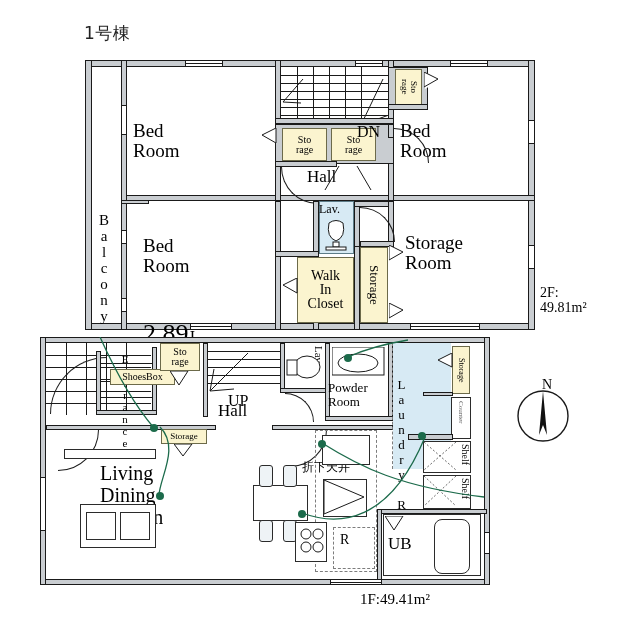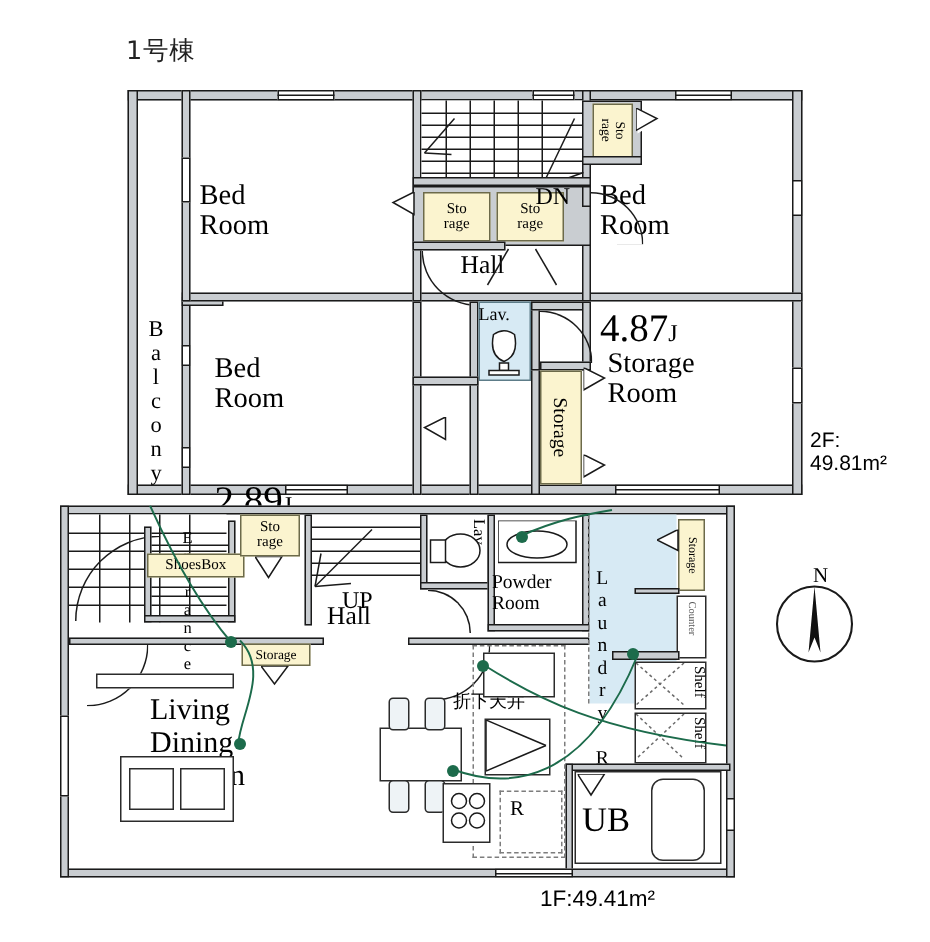--- a/index.html
+++ b/index.html
@@ -34,21 +34,21 @@
   .door-arc3{position:absolute;border:1px solid #1a1a1a;border-radius:0 0 0 100%;
         border-right:none;border-top:none;}
   .door-arc4{position:absolute;border:1px solid #1a1a1a;border-radius:0 0 100% 0;
         border-left:none;border-top:none;}
   .stairline{position:absolute;background:#1a1a1a;height:1px;}
   .stairlinev{position:absolute;background:#1a1a1a;width:1px;}
   .tri{position:absolute;width:0;height:0;}
   .dot{position:absolute;width:8px;height:8px;border-radius:50%;background:#1c6b4b;}
   .curve{position:absolute;}
 
-  .area-lbl{position:absolute;font-family:Liberation Sans, sans-serif;line-height:1.05;}
+  .area-lbl{position:absolute;font-family:Liberation Serif, serif;line-height:1.05;}
 
   .jj{font-size:.62em;}
 </style>
 </head>
 <body>
 
 <div id="page-title">1号棟</div>
 
 <div class="plan" id="f2" style="left:85px;top:60px;width:450px;height:270px;">
 
@@ -135,23 +135,20 @@
   </svg>
 
   <div class="lbl" style="left:48px;top:45px;width:140px;">
      <div style="font-size:19px;">Bed
 Room</div>
   </div>
 
   <div class="lbl" style="left:315px;top:45px;width:130px;">
      <div style="font-size:19px;">Bed
 Room</div>
-     <div style="font-size:26px;margin-top:2px;">
-        <span>4.87</span><span class="jj">J</span>
-     </div>
   </div>
 
   <div class="wall" style="left:303px;top:64px;width:6px;height:14px;"></div>
   <div class="door-arc2" style="left:309px;top:68px;width:34px;height:34px;"></div>
   <div class="wallthin" style="left:443px;top:60px;width:7px;height:24px;"></div>
 
   <div class="lbl" style="left:222px;top:108px;width:70px;font-size:17px;">Hall</div>
 
   <div class="door-arc3" style="left:196px;top:107px;width:36px;height:36px;"></div>
   <svg class="curve" style="left:236px;top:100px;" width="60" height="40">
@@ -178,20 +175,25 @@
 
   <div class="blu" style="left:234px;top:141px;width:35px;height:53px;"></div>
   <div class="lbl" style="left:234px;top:143px;width:35px;font-size:12px;">Lav.</div>
   <svg class="curve" style="left:236px;top:157px;" width="32" height="38">
      <path d="M8 6 q7 -5 14 0 q3 14 -7 18 q-10 -4 -7 -18 Z" fill="#fff" stroke="#1a1a1a" stroke-width="1"></path>
      <rect x="12" y="25" width="6" height="5" fill="#fff" stroke="#1a1a1a" stroke-width="1"></rect>
      <rect x="5" y="30" width="20" height="3" fill="#fff" stroke="#1a1a1a" stroke-width="1"></rect>
   </svg>
 
   <div class="wall" style="left:190px;top:191px;width:44px;height:6px;"></div>
+  <div class="yel" style="left:212px;top:197px;width:57px;height:66px;font-size:14px;">
+     <span style="white-space:pre-line;">Walk
+In
+Closet</span>
+  </div>
   <svg class="curve" style="left:196px;top:218px;" width="18" height="20">
      <polygon points="16,0 2,7 16,15" fill="#fff" stroke="#1a1a1a" stroke-width="1"></polygon>
   </svg>
 
   <div class="wall" style="left:275px;top:181px;width:34px;height:6px;"></div>
   <div class="yel" style="left:275px;top:187px;width:28px;height:76px;">
       <span class="vlbl2" style="position:static;writing-mode:vertical-rl;font-size:13px;">Storage</span>
   </div>
   <svg class="curve" style="left:304px;top:185px;" width="16" height="20">
      <polygon points="0,0 14,7 0,15" fill="#fff" stroke="#1a1a1a" stroke-width="1"></polygon>
@@ -232,21 +234,21 @@
   <div class="door-arc" style="left:10px;top:20px;width:56px;height:56px;"></div>
 
   <div class="wall" style="left:56px;top:14px;width:5px;height:64px;"></div>
   <div class="wall" style="left:112px;top:10px;width:5px;height:68px;"></div>
   <div class="wall" style="left:56px;top:73px;width:61px;height:5px;"></div>
   <div class="stairline" style="left:61px;top:26px;width:51px;"></div>
   <div class="stairline" style="left:61px;top:44px;width:51px;"></div>
   <div class="stairline" style="left:61px;top:60px;width:51px;"></div>
   <div class="vlbl" style="left:79px;top:16px;font-size:11px;">Entrance</div>
 
-  <div class="yel" style="left:58px;top:6px;width:65px;height:16px;font-size:10px;margin-top:26px;">
+  <div class="yel" style="left:70px;top:6px;width:65px;height:16px;font-size:10px;margin-top:26px;">
      <span>ShoesBox</span>
   </div>
 
   <div class="yel" style="left:120px;top:6px;width:40px;height:28px;font-size:10px;">
      <span style="white-space:pre-line;">Sto
 rage</span>
   </div>
   <svg class="curve" style="left:130px;top:34px;" width="20" height="16">
      <polygon points="0,0 18,0 9,14" fill="#fff" stroke="#1a1a1a" stroke-width="1"></polygon>
   </svg>
@@ -324,21 +326,21 @@
   <div class="vlbl2" style="left:420px;top:107px;writing-mode:vertical-rl;font-size:10px;">Shelf</div>
   <div class="box" style="left:383px;top:138px;width:48px;height:34px;"></div>
   <svg class="curve" style="left:384px;top:139px;" width="46" height="32">
      <line x1="0" y1="0" x2="32" y2="30" stroke="#6a6a6a" stroke-width="1" stroke-dasharray="2,2"></line>
      <line x1="32" y1="0" x2="0" y2="30" stroke="#6a6a6a" stroke-width="1" stroke-dasharray="2,2"></line>
   </svg>
   <div class="vlbl2" style="left:420px;top:141px;writing-mode:vertical-rl;font-size:10px;">Shelf</div>
 
   <div class="wall" style="left:337px;top:172px;width:110px;height:5px;"></div>
   <div class="box" style="left:343px;top:177px;width:98px;height:62px;"></div>
-  <div class="lbl" style="left:348px;top:198px;width:42px;font-size:23px;">UB</div>
+  <div class="lbl" style="left:348px;top:198px;width:42px;font-size:17px;">UB</div>
   <div class="box" style="left:394px;top:182px;width:36px;height:55px;border-radius:8px;"></div>
   <svg class="curve" style="left:345px;top:179px;" width="20" height="16">
      <polygon points="0,0 18,0 9,14" fill="#fff" stroke="#1a1a1a" stroke-width="1"></polygon>
   </svg>
   <div class="wall" style="left:337px;top:172px;width:5px;height:76px;"></div>
   <div class="wallthin" style="left:444px;top:195px;width:6px;height:22px;"></div>
 
   <div class="lbl" style="left:60px;top:110px;width:190px;">
      <div style="font-size:20px;line-height:1.08;">Living
 Dining

